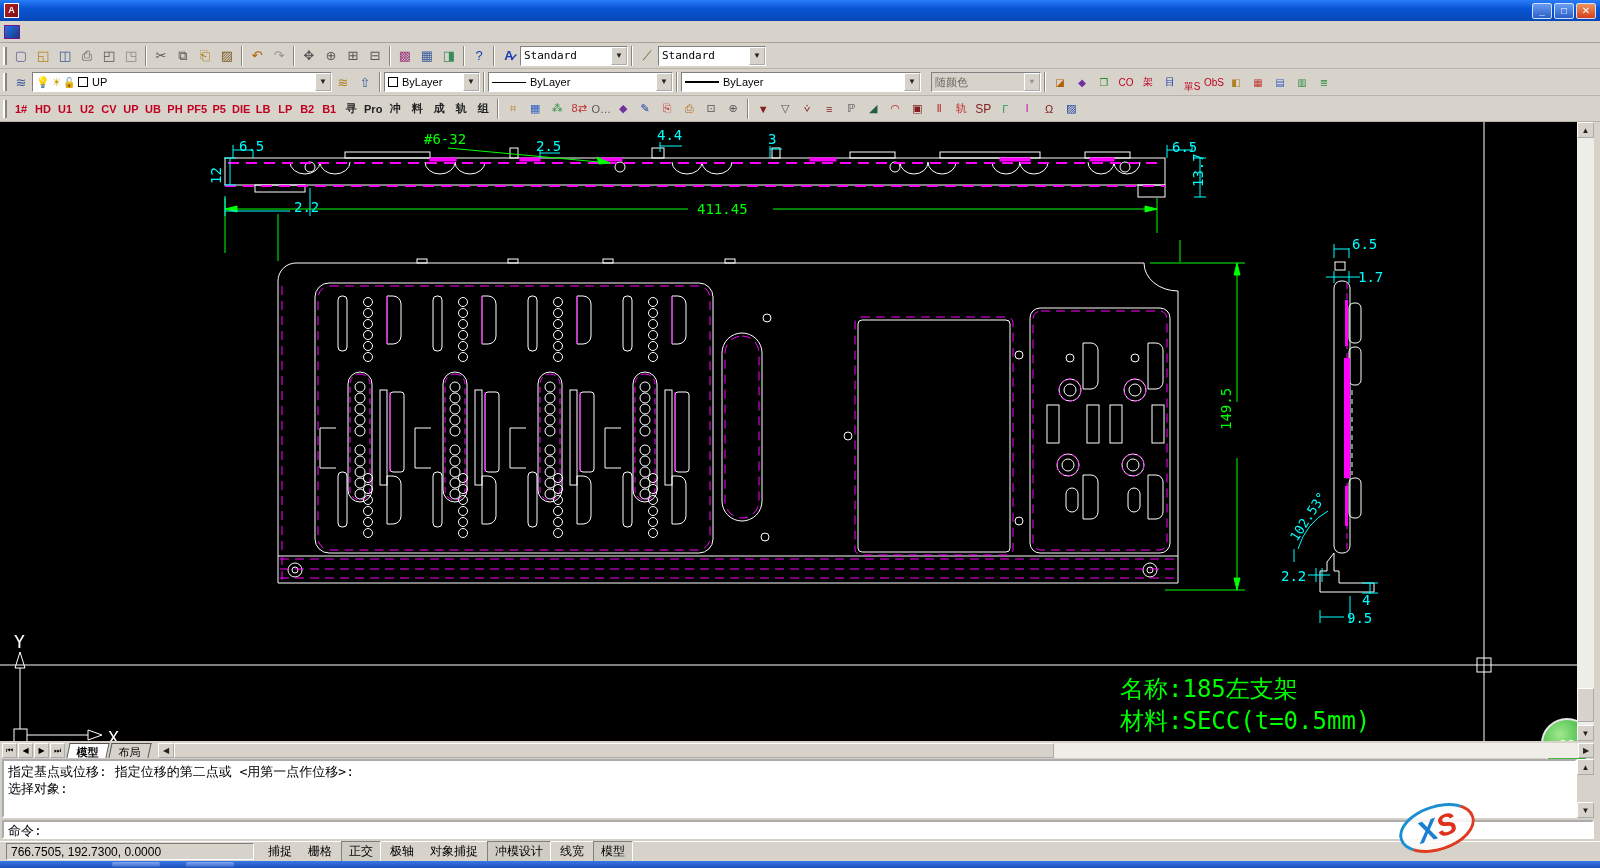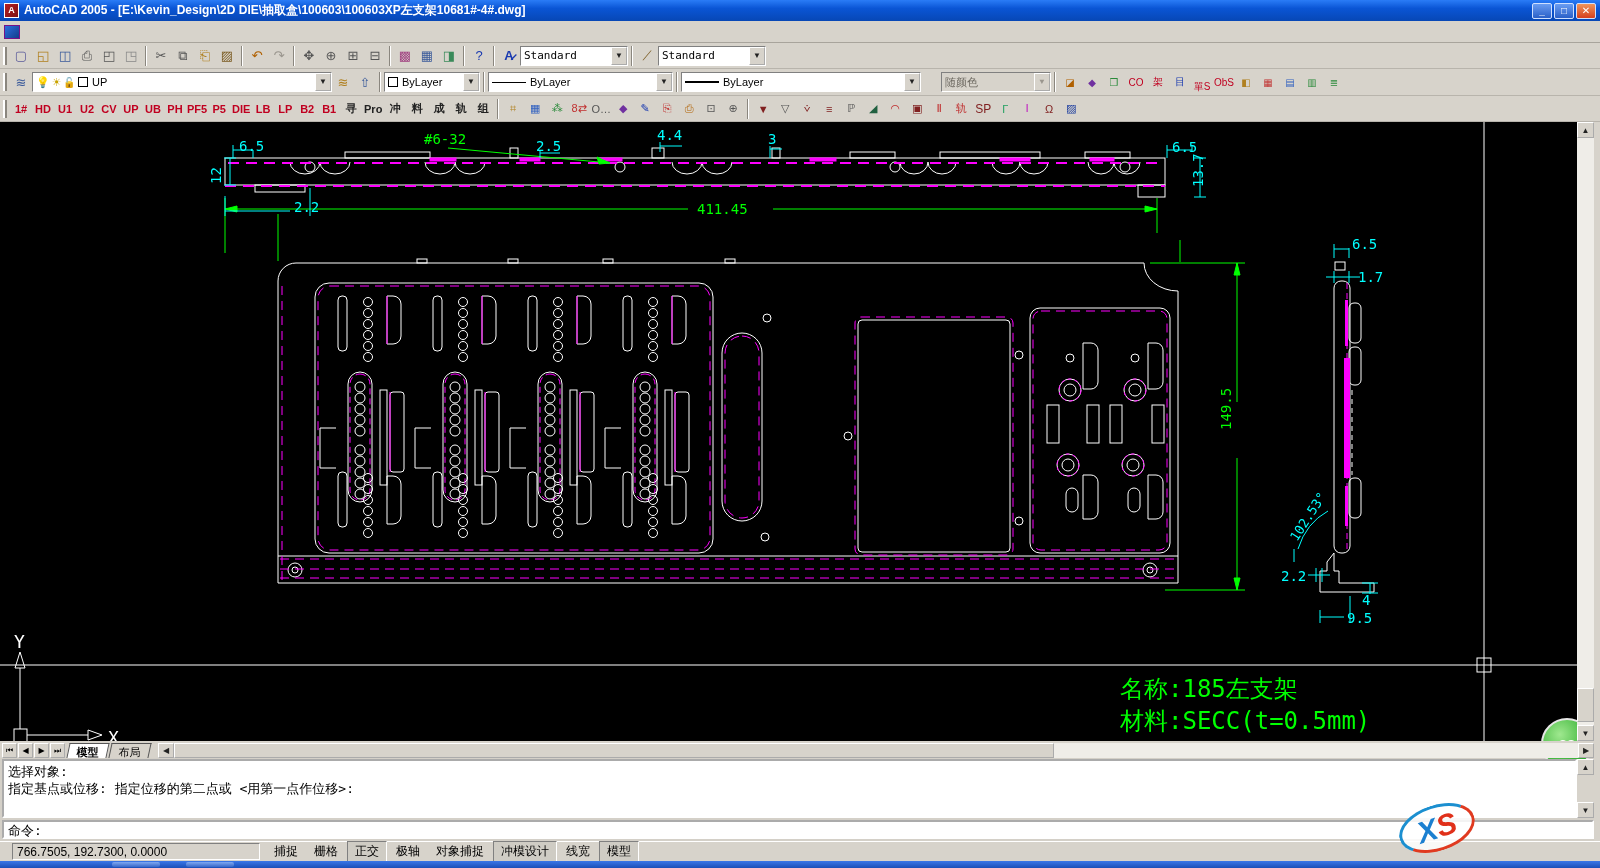--- a/index.html
+++ b/index.html
@@ -71,21 +71,21 @@
     border:2px inset #fff; font-family:"DejaVu Sans Mono","Liberation Mono",monospace;
     font-size:13px; color:#000; padding:2px 4px; line-height:17px; }
   #cmdvscroll { left:1577px; top:759px; width:17px; height:59px; }
   #cmdline { left:2px; top:820px; width:1592px; height:19px; background:#fff;
     border:2px inset #fff; font-family:"DejaVu Sans Mono","Liberation Mono",monospace;
     font-size:13px; padding:0 4px; }
   
   #statusbar { left:0; top:841px; width:1600px; height:20px; background:#d7d3cb;
     display:flex; align-items:center; font-size:12px; border-top:1px solid #fff; }
   #coords { width:248px; height:17px; border:1px solid; border-color:#808080 #fff #fff #808080;
-    margin:0 6px 0 12px; padding:1px 4px; font-size:12px; }
+    margin:0 6px 0 6px; padding:1px 4px; font-size:12px; }
   .statbtn { padding:1px 7px; margin:0 1px; color:#000; }
   .statbtn.pressed { border:1px solid; border-color:#808080 #fff #fff #808080; background:#cfccc4; }
   
   #taskbar { left:0; top:861px; width:1600px; height:7px;
     background:linear-gradient(180deg,#3a77e8,#1b4fb8); }
   .taskitem { position:absolute; top:1px; height:5px; width:48px; border-radius:2px;
     background:linear-gradient(180deg,#7ea8f2,#3767c8); }
   
   #watermark { left:1398px; top:797px; width:202px; height:62px; display:flex; align-items:center; }
   #wm-logo { width:78px; height:46px; border:3px solid; border-color:#1b8fd0 #e03a20 #e03a20 #1b8fd0;
@@ -97,21 +97,20 @@
     background:linear-gradient(180deg,#ffb84d,#f07818); -webkit-background-clip:text;
     background-clip:text; color:transparent; text-shadow:1px 1px 0 #2b6fb0; }
   #wm-url { font-size:12px; font-weight:bold; color:#f07818; background:#f4f2ee;
     padding:0 3px; letter-spacing:1px; }
 </style>
 </head>
 <body>
 
 <div id="titlebar" class="abs">
   <div class="appicon">A</div>
-  <span>AutoCAD 2005 - [E:\Kevin_Design\2D DIE\抽取盒\100603\100603XP左支架10681#-4#.dwg]</span>
   <div id="winbtns">
     <div class="winbtn">_</div>
     <div class="winbtn">□</div>
     <div class="winbtn close">✕</div>
   </div>
 </div>
 
 <div id="menubar" class="abs">
   <div class="docicon"></div>
 </div>
@@ -183,21 +182,21 @@
     <span class="ltline"></span>
     <span class="val">ByLayer</span>
     <span class="drop">▼</span>
   </div>
   <div class="tsep"></div>
   <div class="combo" style="width:240px;">
     <span class="ltline" style="border-top-width:2px;"></span>
     <span class="val">ByLayer</span>
     <span class="drop">▼</span>
   </div>
-  <div class="combo gray" style="width:110px;margin-left:20px;font-family:Liberation Mono, monospace;">
+  <div class="combo gray" style="width:110px;margin-left:10px;font-family:Liberation Mono, monospace;">
     <span class="val">随颜色</span>
     <span class="drop" style="color:#9a968e;">▼</span>
   </div>
   <div class="tsep"></div>
   <div id="tb2icons" style="display:flex;align-items:center;">
       <div class="tbtn" style="color: rgb(176, 96, 0); font-size: 10px;">◪</div>
       <div class="tbtn" style="color: rgb(112, 48, 160); font-size: 10px;">◆</div>
       <div class="tbtn" style="color: rgb(42, 138, 58); font-size: 10px;">❒</div>
       <div class="tbtn" style="color: rgb(192, 0, 32); font-size: 10px;">CO</div>
       <div class="tbtn" style="color: rgb(192, 0, 32); font-size: 10px;">架</div>
@@ -605,22 +604,22 @@
   <div class="tab"><span>布局</span></div>
   <div id="hscroll">
     <div class="sbbtn" style="width:16px;height:15px;">◀</div>
     <div class="sbthumb" style="width:880px;height:15px;"></div>
     <div class="sbtrack" style="flex:1;height:15px;"></div>
     <div class="sbbtn" style="width:16px;height:15px;">▶</div>
   </div>
 </div>
 
 <div id="cmdhist" class="abs">
+    <div>指定基点或位移: 指定位移的第二点或 &lt;用第一点作位移&gt;:</div>
     <div>选择对象:</div>
-    <div>指定基点或位移: 指定位移的第二点或 &lt;用第一点作位移&gt;:</div>
   </div>
 <div id="cmdvscroll" class="abs sb">
   <div class="sbbtn abs" style="left:0;top:0;width:17px;height:16px;">▲</div>
   <div class="sbbtn abs" style="left:0;top:43px;width:17px;height:16px;">▼</div>
 </div>
 <div id="cmdline" class="abs">命令:</div>
 
 <div id="statusbar" class="abs">
   <div id="coords">766.7505,  192.7300,  0.0000</div>
   <div id="statbtns" style="display:flex;align-items:center;">

